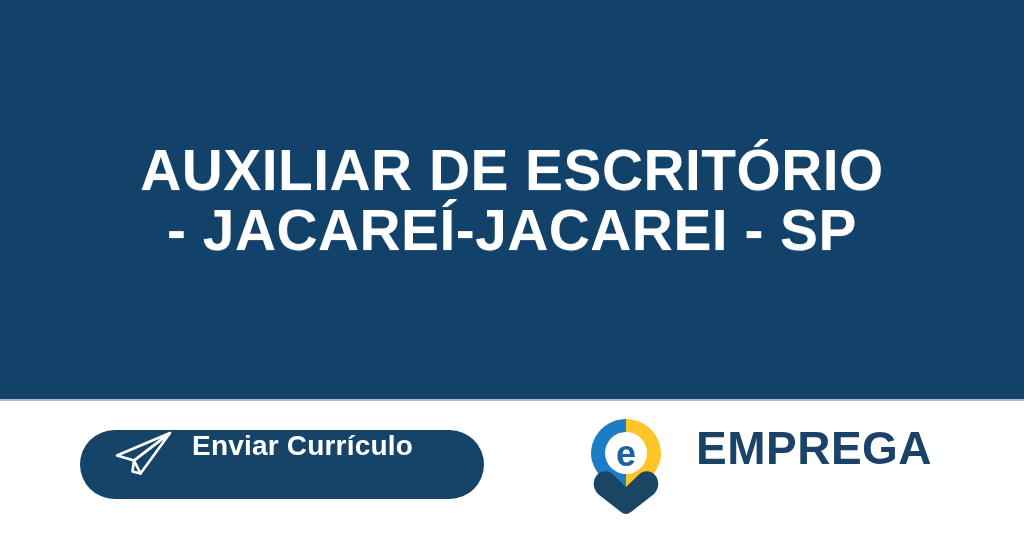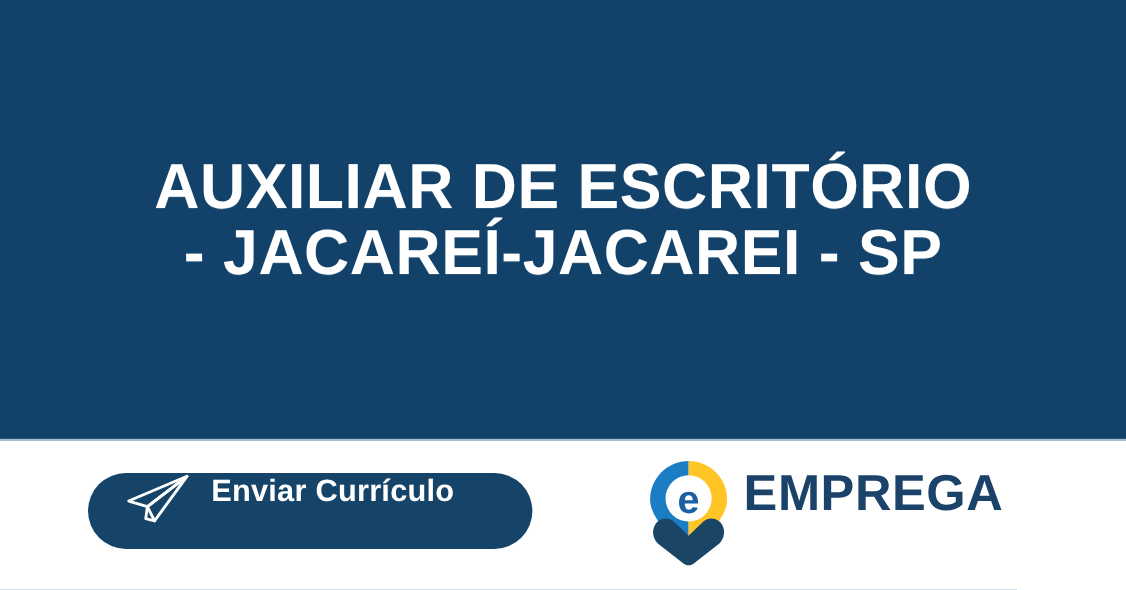--- a/index.html
+++ b/index.html
@@ -122,20 +122,21 @@
     width: 76px;
     height: 98px;
     display: block;
   }
 
   .brand-wordmark {
     display: flex;
     flex-direction: column;
     align-items: flex-end;
     padding-top: 8px;
+    margin-left: 20px;
   }
 
   .brand-name {
     color: #1b4269;
     font-family: "Liberation Sans", sans-serif;
     font-weight: bold;
     font-size: 46px;
     line-height: 1;
     letter-spacing: 0.5px;
     white-space: nowrap;

